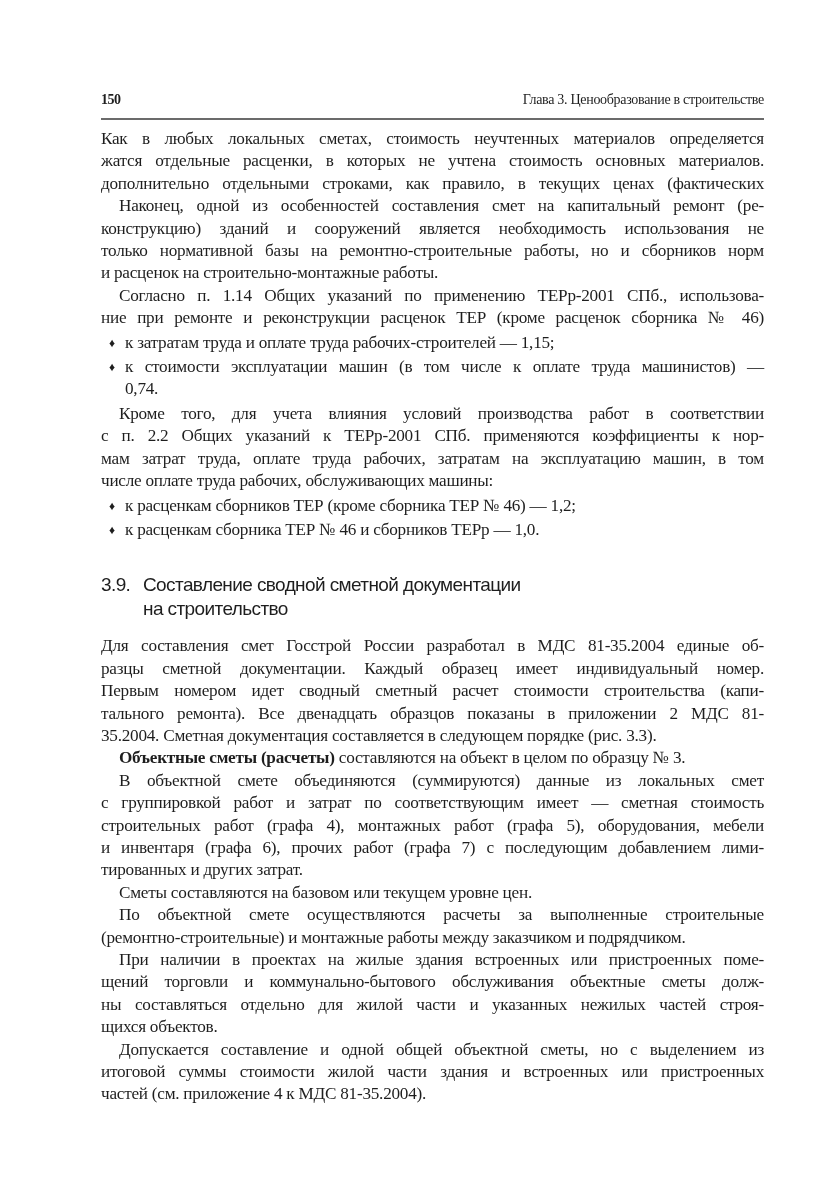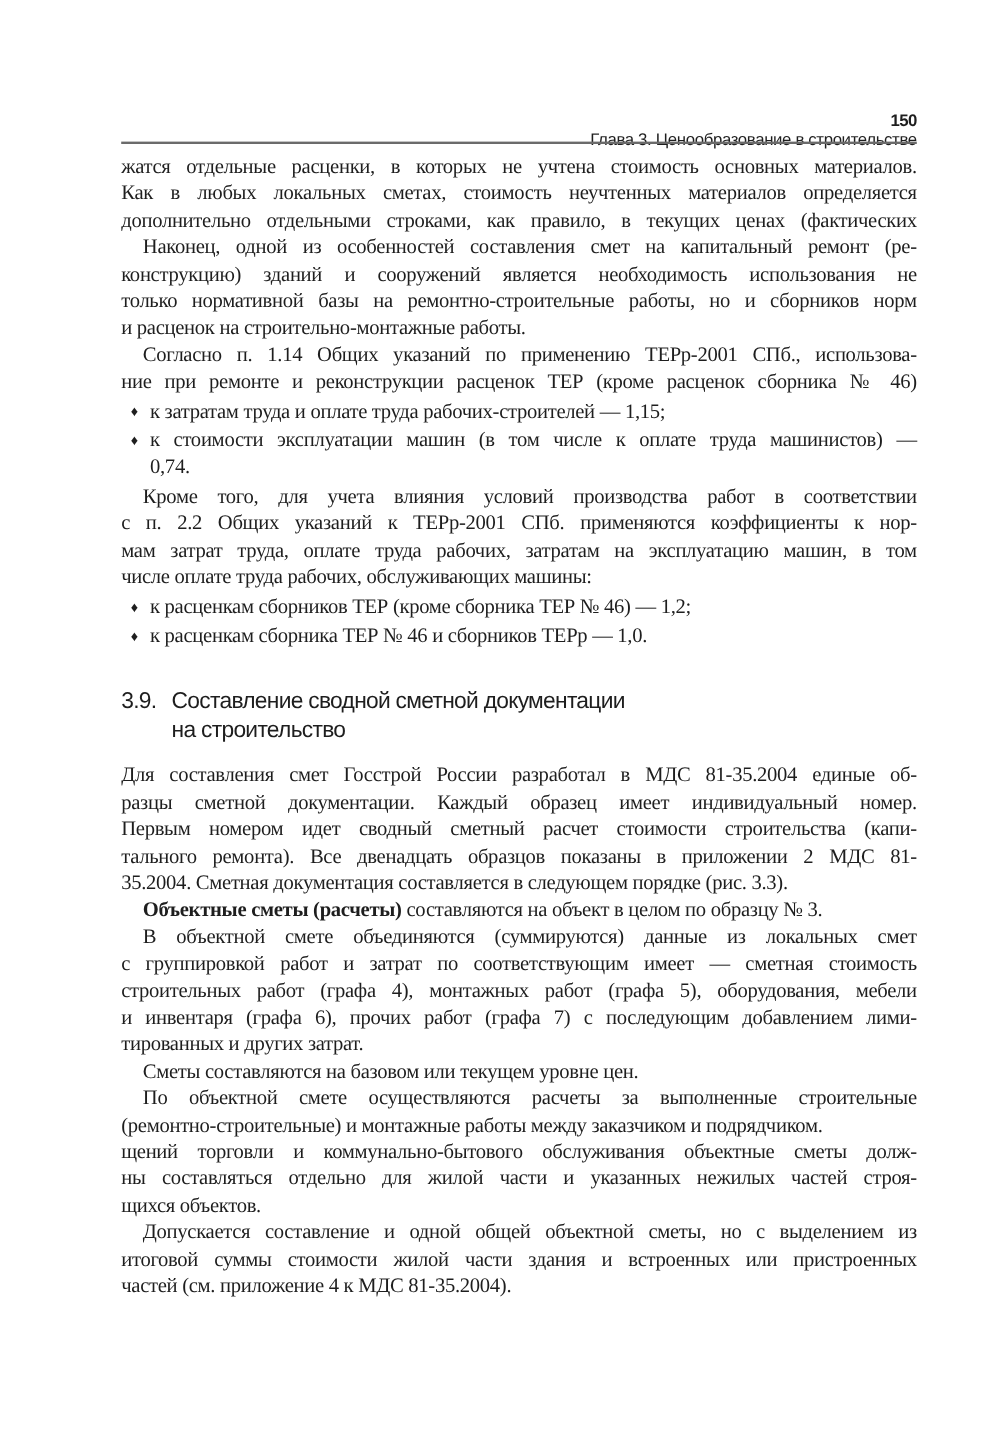--- a/index.html
+++ b/index.html
@@ -1,21 +1,21 @@
 <!DOCTYPE html>
 <html><head>
 <meta charset="utf-8">
 <style>
   html, body { margin: 0; padding: 0; background: #ffffff; }
   body { width: 839px; height: 1200px; position: relative; overflow: hidden; color: #1e1e1e; }
   .page { position: absolute; left: 101px; top: 0; width: 663px; }
   .running-head {
     position: absolute; top: 92px; left: 0; width: 663px; height: 22px;
-    font-family: Liberation Sans, sans-serif; font-size: 14px; font-weight: bold;
-    display: flex; justify-content: space-between; align-items: flex-end; flex-direction: column;
+    font-family: Liberation Serif, serif; font-size: 14px; font-weight: bold;
+    display: flex; justify-content: space-between; align-items: flex-start;
   }
   .running-head .title { font-weight: normal; font-stretch: condensed; letter-spacing: -0.3px; }
   .running-head .num { letter-spacing: -0.5px; }
   .head-rule { position: absolute; top: 118px; left: 0; width: 663px; height: 2px; background: #6b6b6b; }
   .body-text {
     position: absolute; top: 128px; left: 0; width: 663px;
     font-family: "Liberation Serif", serif; font-size: 17.2px; line-height: 22.4px;
     text-align: justify; letter-spacing: -0.25px;
   }
   .body-text p { margin: 0; text-indent: 18px; }
@@ -40,22 +40,22 @@
 
   <div class="running-head">
     <span class="num">150</span>
     <span class="title">Глава 3. Ценообразование в строительстве</span>
   </div>
   <div class="head-rule"></div>
 
   <div class="body-text">
 
     <p class="noindent">
+      <span class="line">Как в любых локальных сметах, стоимость неучтенных материалов определяется</span>
       <span class="line">жатся отдельные расценки, в которых не учтена стоимость основных материалов.</span>
-      <span class="line">Как в любых локальных сметах, стоимость неучтенных материалов определяется</span>
       <span class="line">дополнительно отдельными строками, как правило, в текущих ценах (фактических</span>
     </p>
 
     <p>
       <span class="line" style="text-indent:18px">Наконец, одной из особенностей составления смет на капитальный ремонт (ре-</span>
       <span class="line" style="text-indent:0">конструкцию) зданий и сооружений является необходимость использования не</span>
       <span class="line" style="text-indent:0">только нормативной базы на ремонтно-строительные работы, но и сборников норм</span>
       <span class="line last" style="text-indent:0">и расценок на строительно-монтажные работы.</span>
     </p>
 
@@ -125,20 +125,21 @@
     </p>
 
     <p>Сметы составляются на базовом или текущем уровне цен.</p>
 
     <p>
       <span class="line" style="text-indent:18px">По объектной смете осуществляются расчеты за выполненные строительные</span>
       <span class="line last" style="text-indent:0">(ремонтно-строительные) и монтажные работы между заказчиком и подрядчиком.</span>
     </p>
 
     <p>
+      <span class="line" style="text-indent:18px">При наличии в проектах на жилые здания встроенных или пристроенных поме-</span>
       <span class="line" style="text-indent:0">щений торговли и коммунально-бытового обслуживания объектные сметы долж-</span>
       <span class="line" style="text-indent:0">ны составляться отдельно для жилой части и указанных нежилых частей строя-</span>
       <span class="line last" style="text-indent:0">щихся объектов.</span>
     </p>
 
     <p>
       <span class="line" style="text-indent:18px">Допускается составление и одной общей объектной сметы, но с выделением из</span>
       <span class="line" style="text-indent:0">итоговой суммы стоимости жилой части здания и встроенных или пристроенных</span>
       <span class="line last" style="text-indent:0">частей (см. приложение 4 к МДС 81-35.2004).</span>
     </p>

